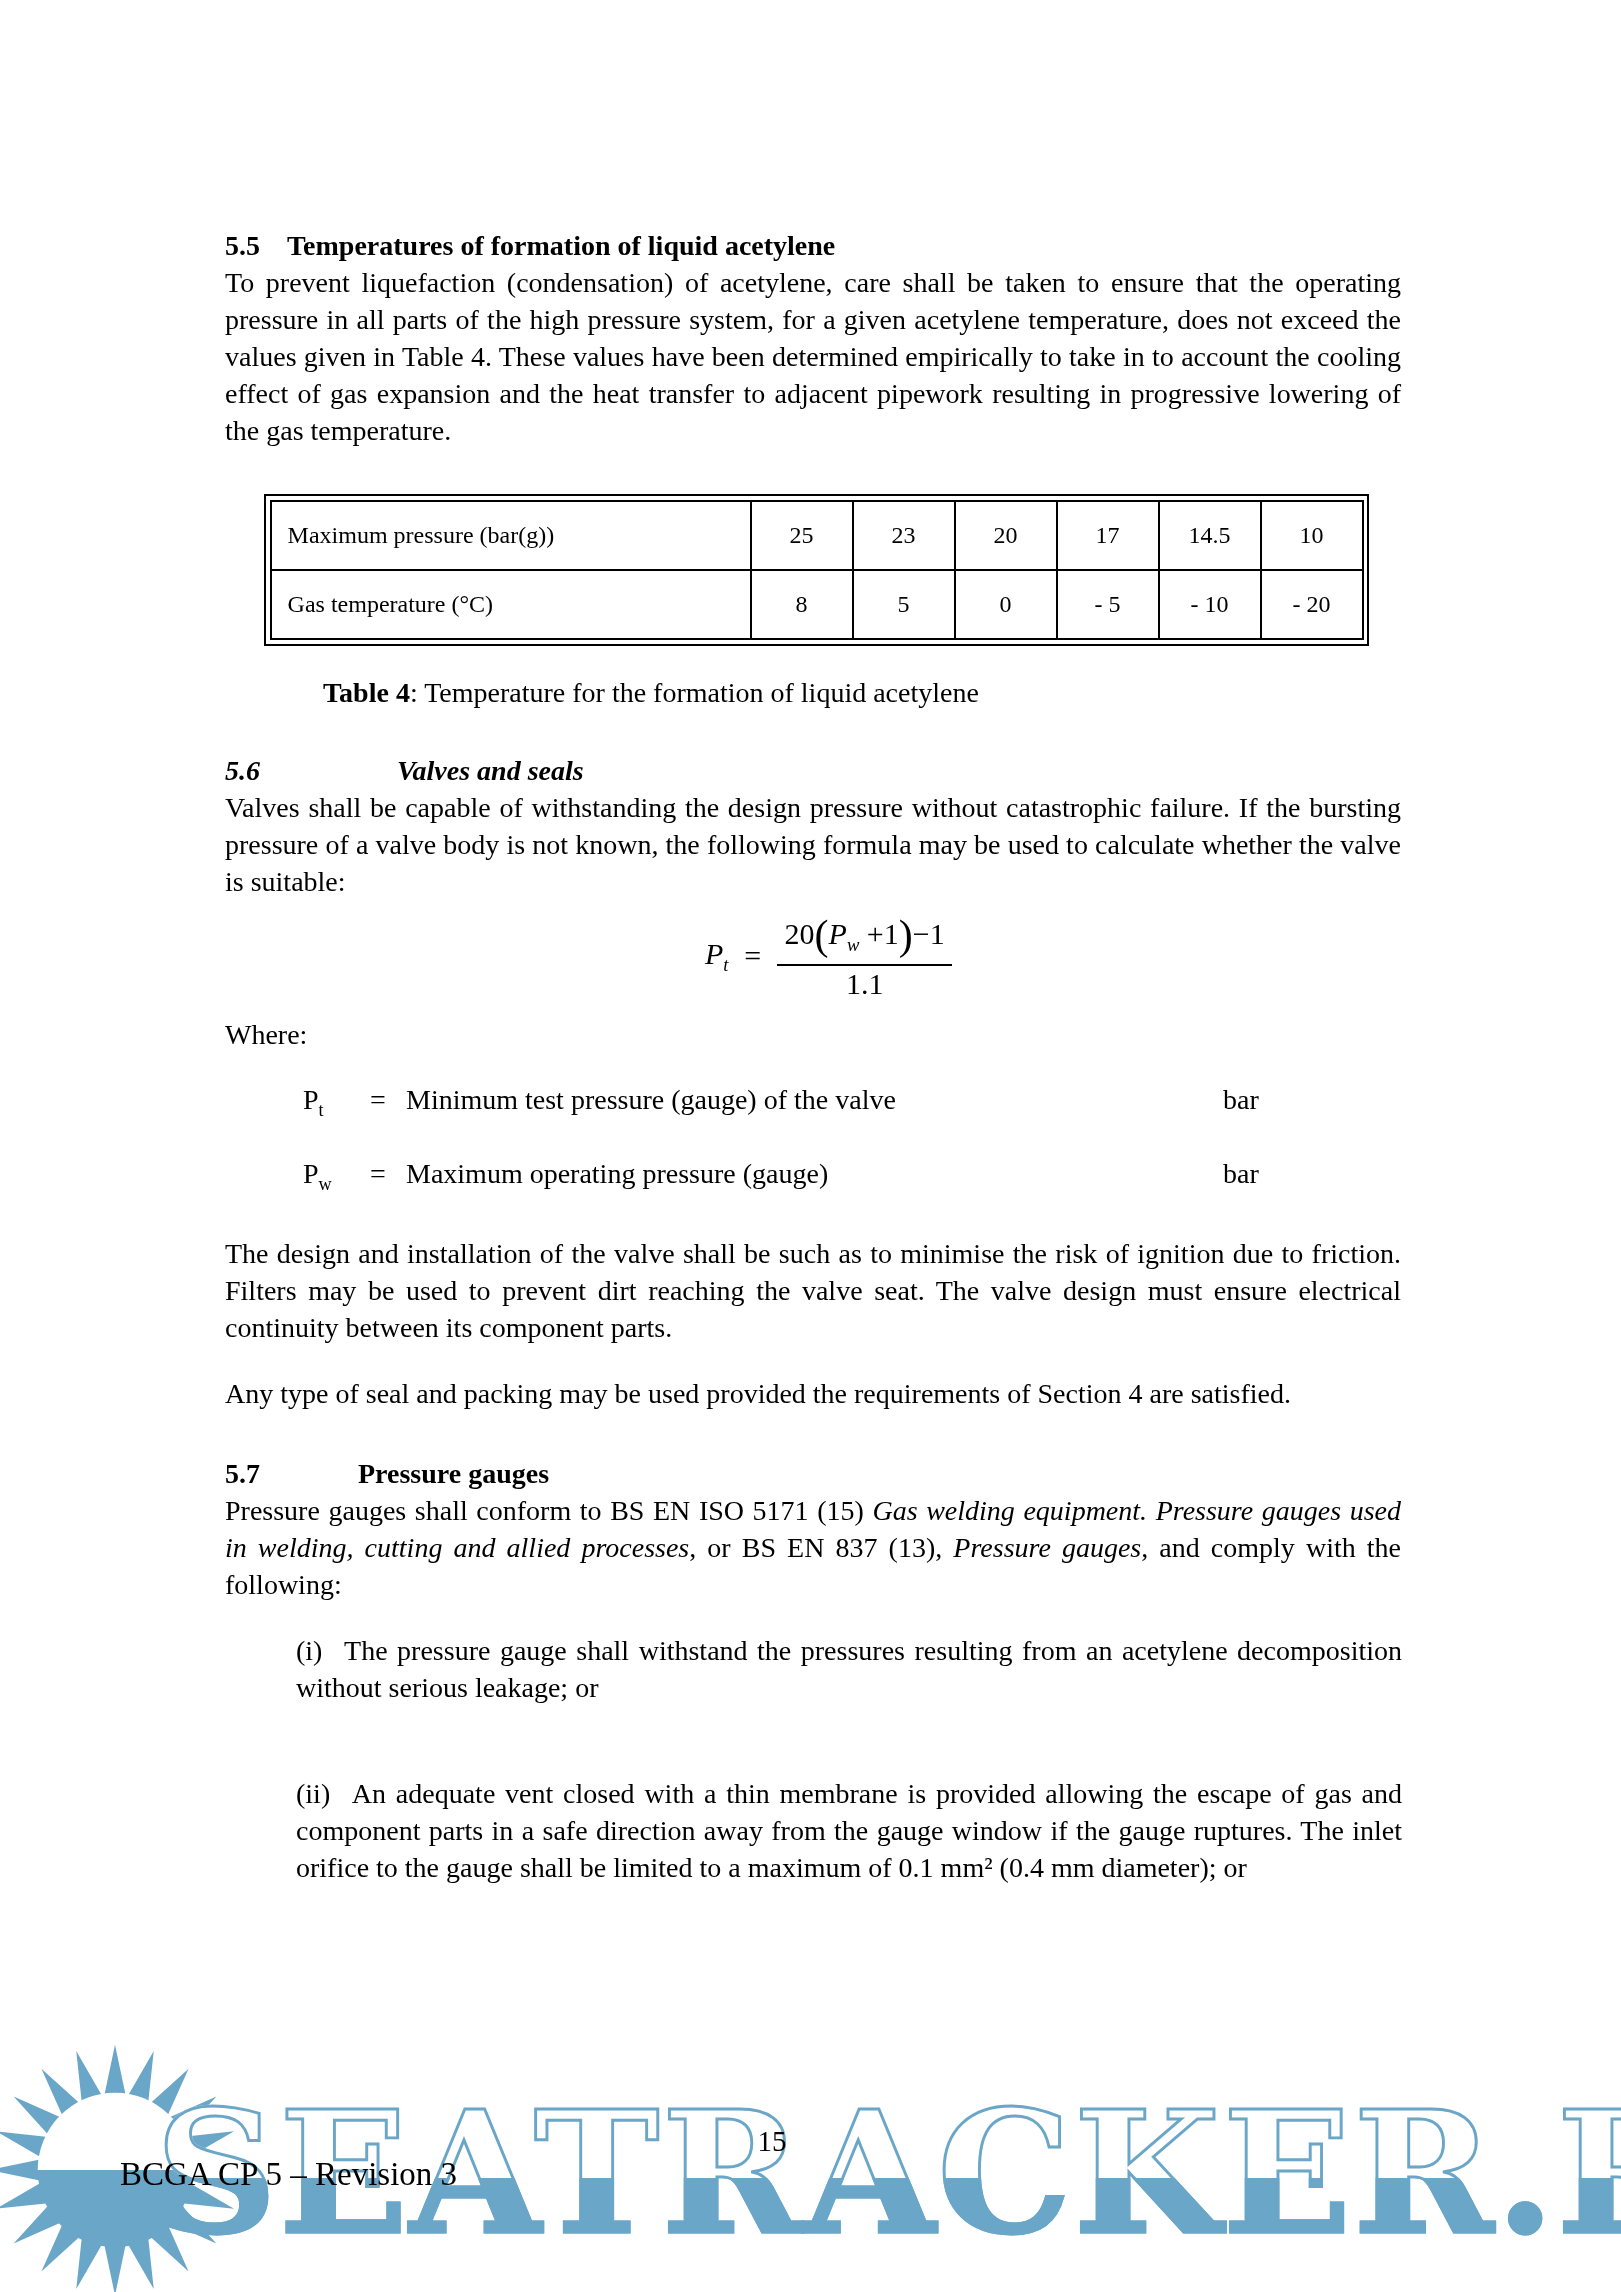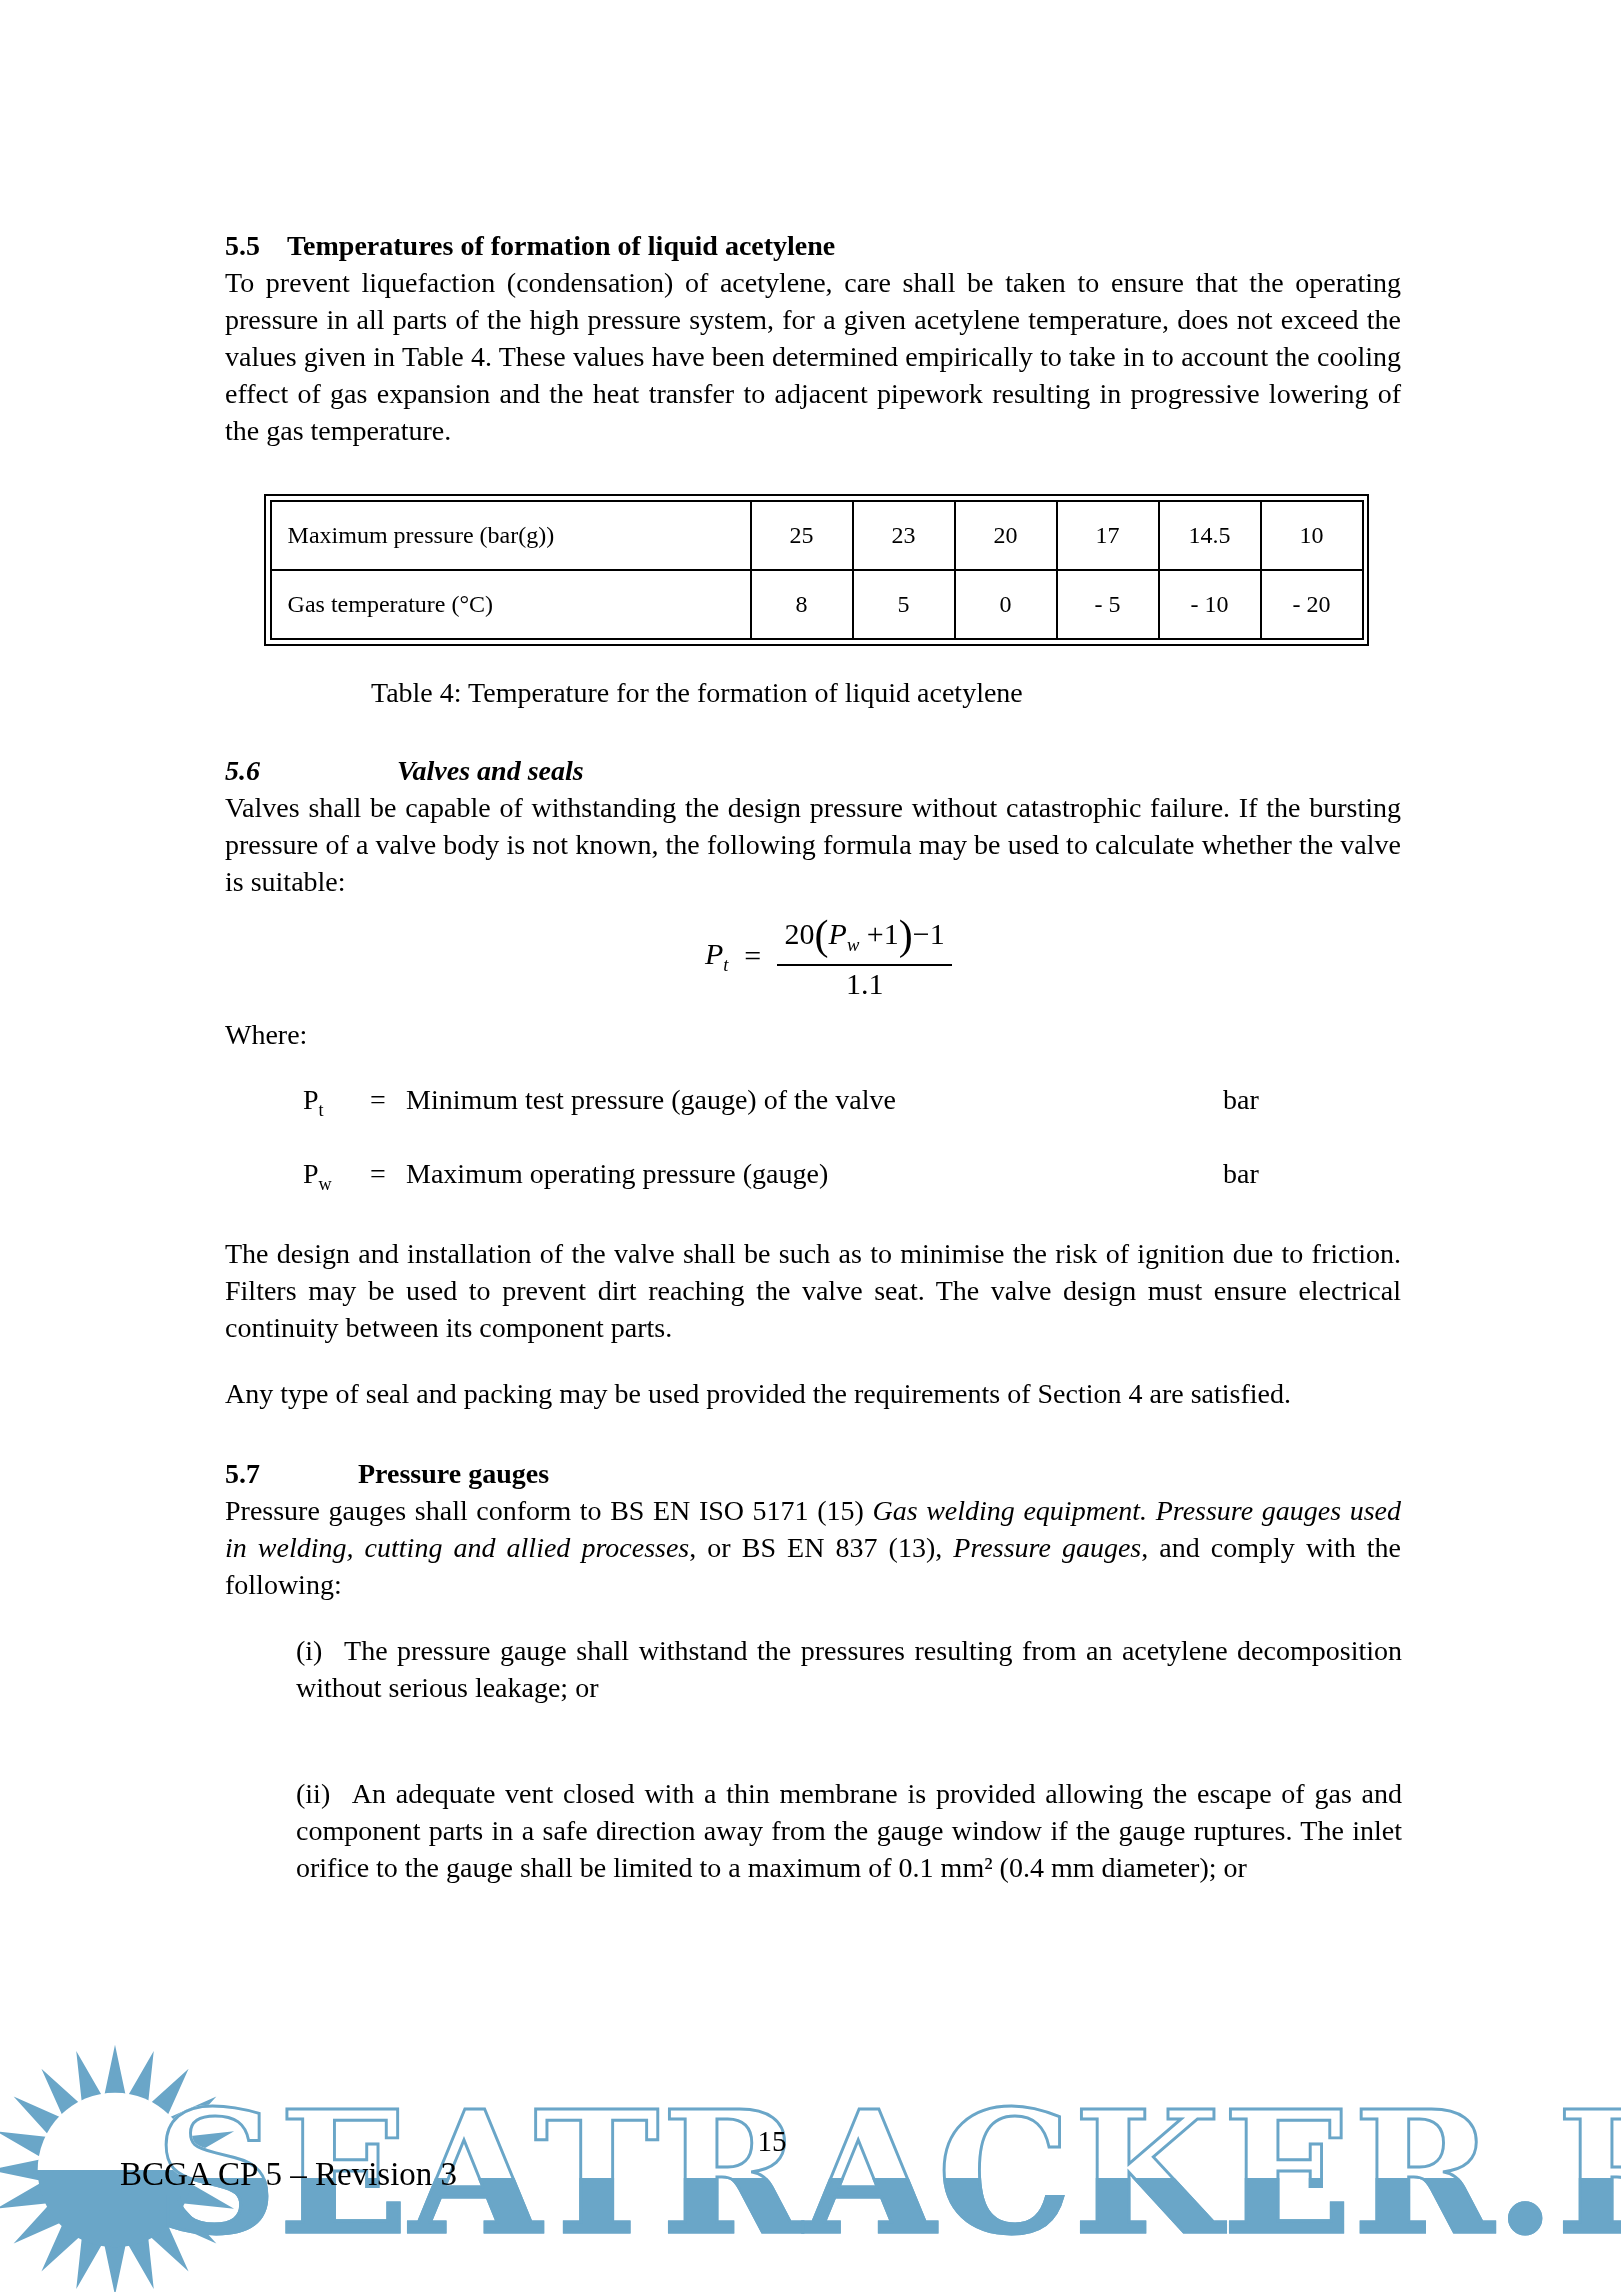--- a/index.html
+++ b/index.html
@@ -22,21 +22,21 @@
 
   
   .tbl-wrap{ margin-top:45px; margin-left:39px; display:inline-block;
              border:2.9px solid #000; padding:3.9px; }
   table.t4{ border-collapse:collapse; }
   table.t4 td{ border:2.9px solid #000; height:65px; font-size:24px; }
   td.t4-label{ width:461px; padding-left:15.7px; }
   td.t4-val{ width:98px; text-align:center; }
 
   .caption{ margin-top:19.6px; margin-left:98px; }
-  .caption b{ font-weight:normal;margin-left:48px; }
+  .caption b{ font-weight:bold; }
 
   
   .formula{ margin-top:13.7px; margin-left:480px; font-size:30px; line-height:1;
             display:flex; align-items:center; font-style:italic; }
   .formula .upright{ font-style:normal; }
   .formula .lhs sub, .num sub{ font-size:0.62em; font-style:italic; }
   .formula .eq{ margin:0 15.7px; font-style:normal; }
   .frac{ display:inline-block; text-align:center; font-style:normal; }
   .frac .num{ display:block; padding:0 7.8px 7.8px; border-bottom:2.9px solid #000; white-space:nowrap; }
   .frac .den{ display:block; padding-top:3px; }

